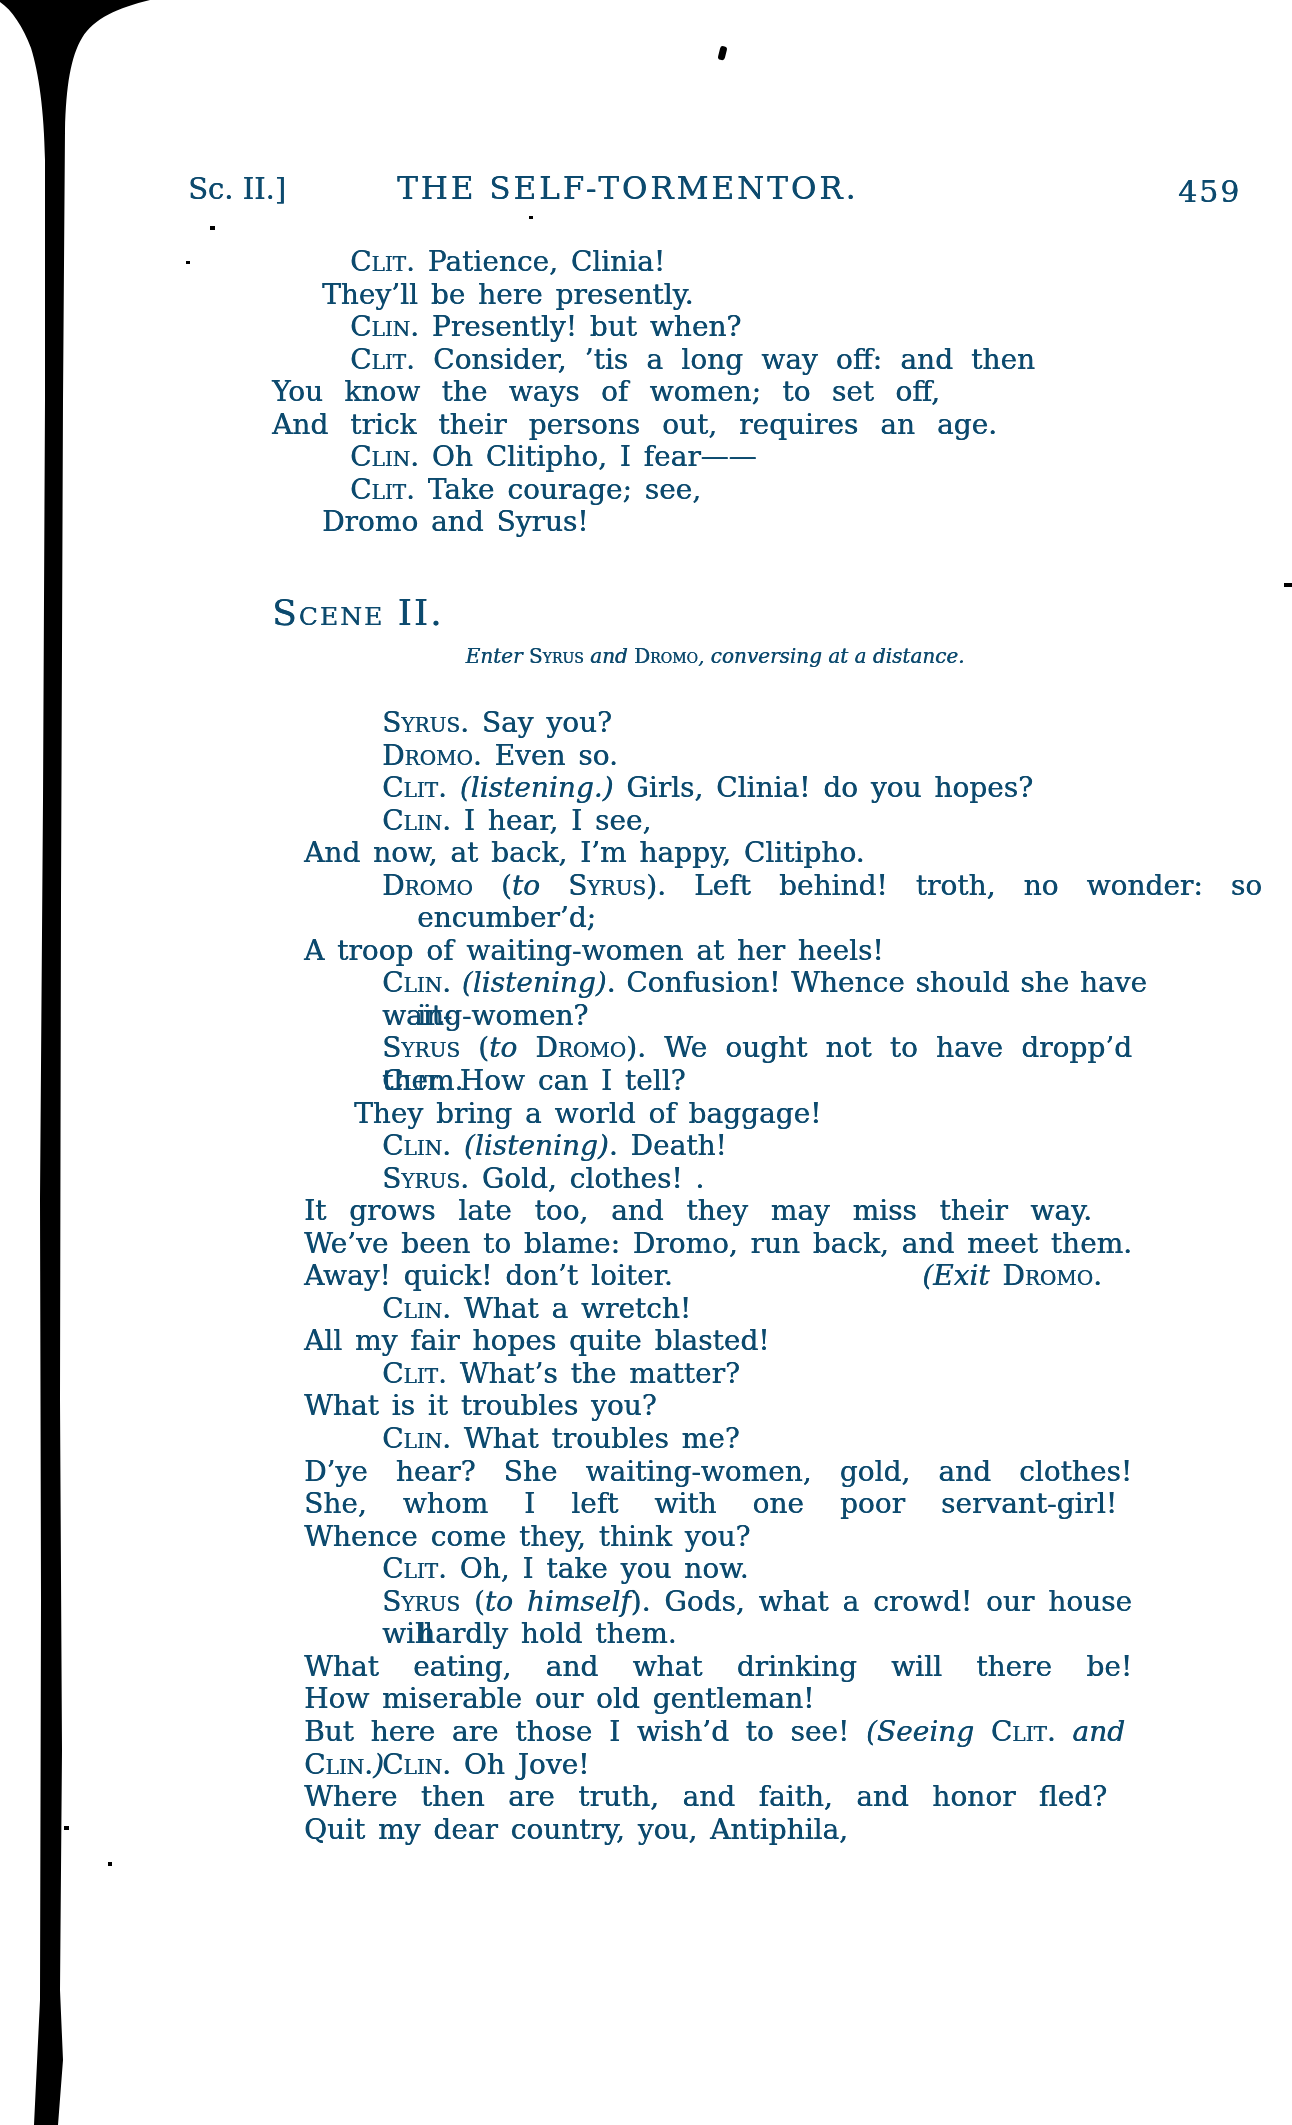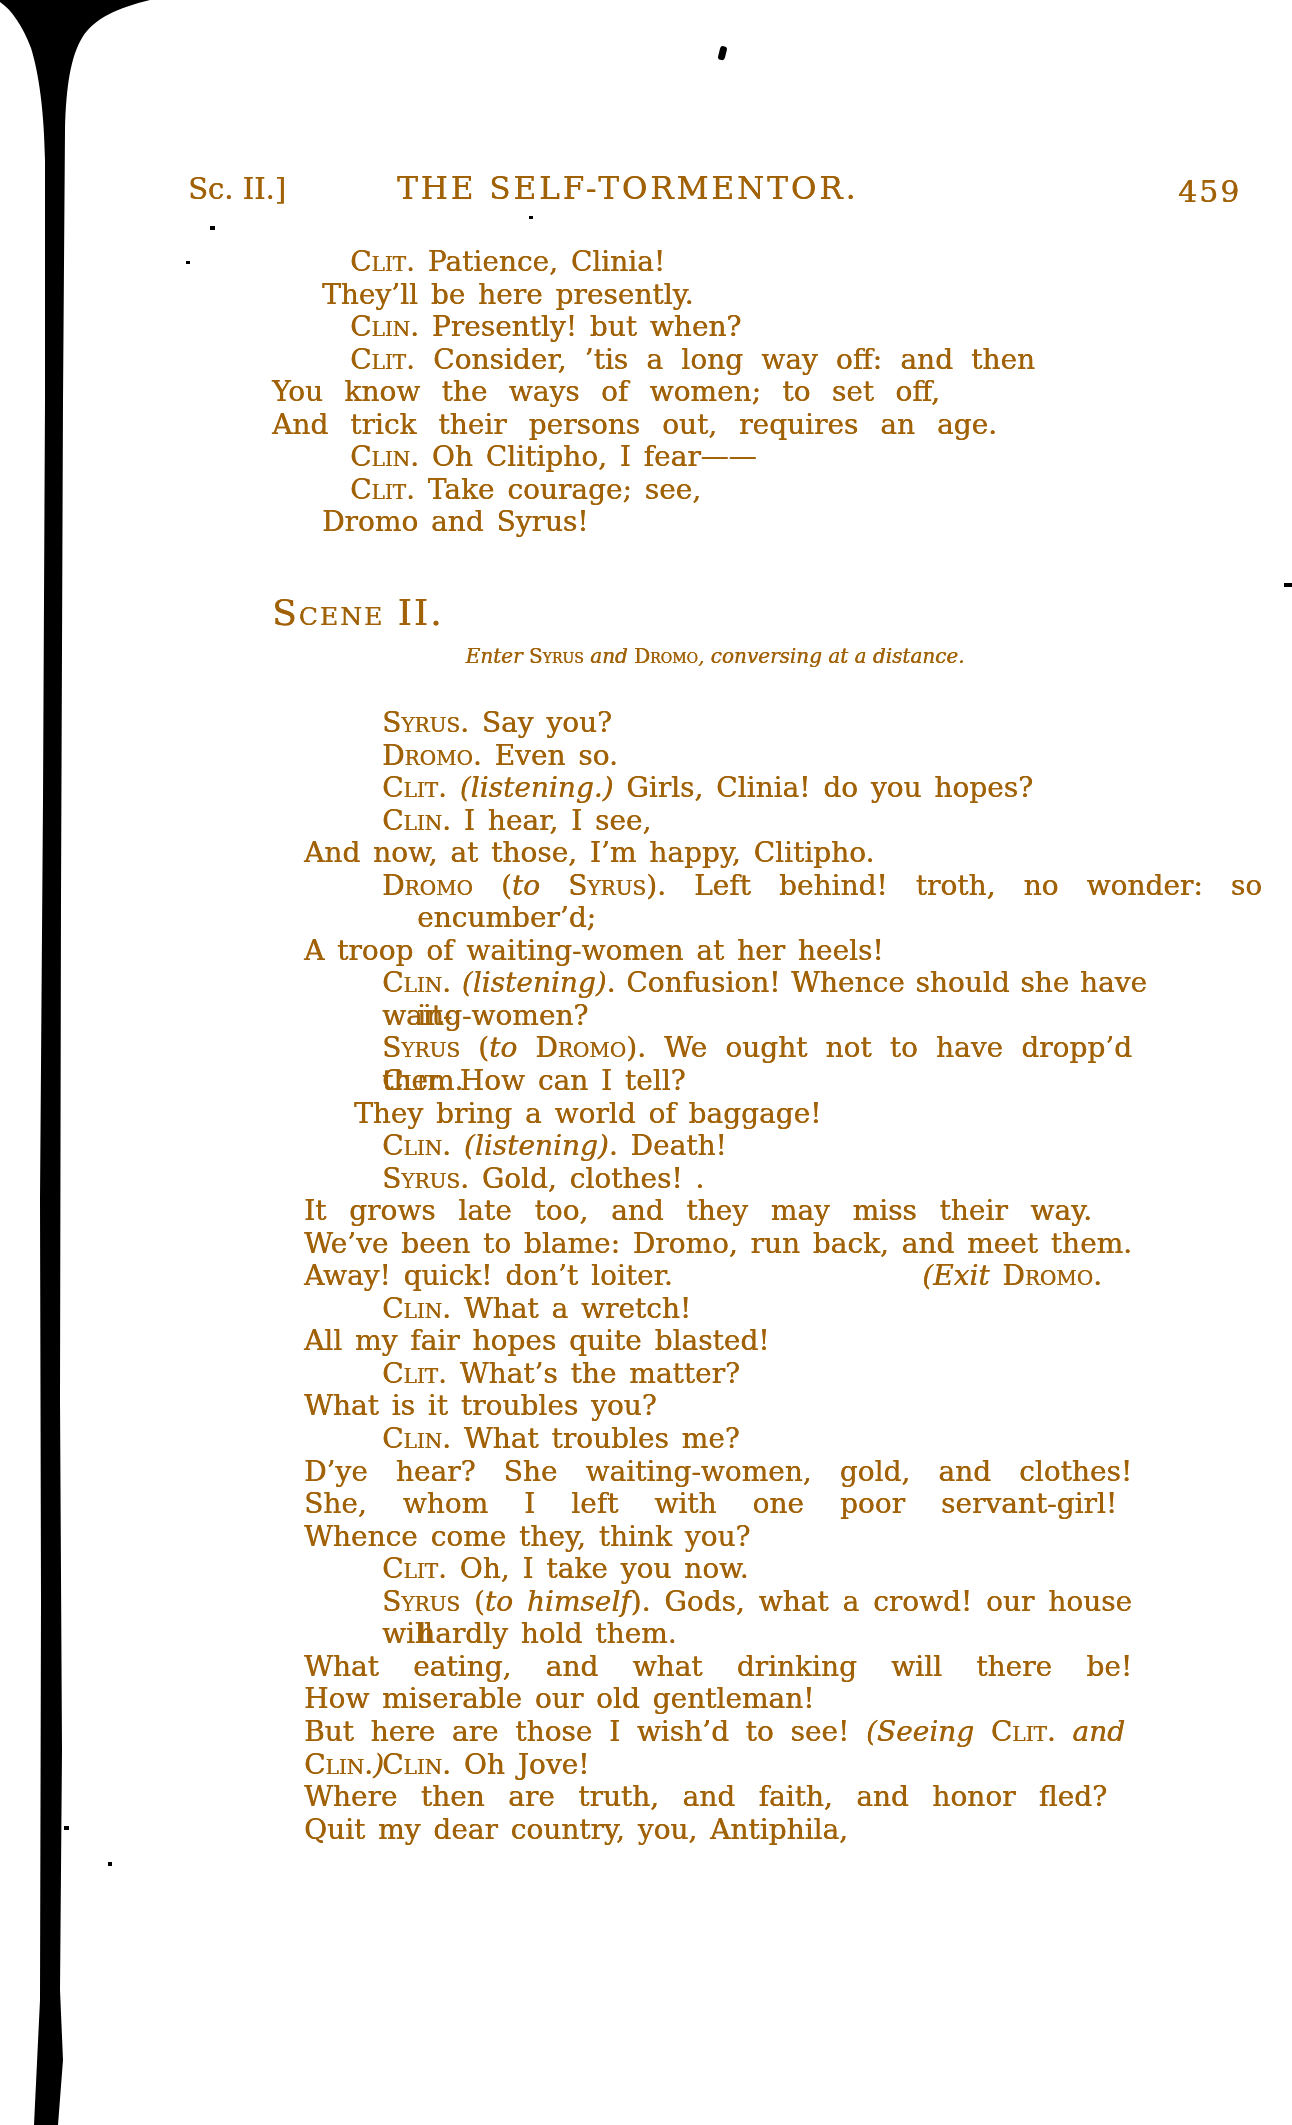--- a/index.html
+++ b/index.html
@@ -1,20 +1,20 @@
 <!DOCTYPE html>
 <html><head>
 <meta charset="utf-8">
 <style>
   html,body{margin:0;padding:0;background:#e8e8e8;}
   .page{
     position:relative;
     width:1292px;height:2125px;
     background:#ffffff;
-    color:#a16207;
+    color:#0c4a6e;
     font-family:"DejaVu Serif", serif;
     overflow:hidden;
     text-shadow:0.4px 0 0 currentColor; 
   }
   .artifacts{position:absolute;left:0;top:0;pointer-events:none;}
   .hdr-sc{position:absolute;left:188px;top:172px;font-size:29px;}
   .hdr-title{position:absolute;left:397px;top:170px;font-size:31px;letter-spacing:3px;}
   .hdr-page{position:absolute;left:1178px;top:174px;font-size:30px;letter-spacing:2px;}
   .scene-head{
     position:absolute;left:272px;top:592px;width:863px;
@@ -71,21 +71,21 @@
 
   <div class="scene-head">Scene II.</div>
 
   <div class="direction" id="direction"><span class="it">Enter </span><span class="sc">Syrus</span><span class="it"> and </span><span class="sc">Dromo</span><span class="it">, conversing at a distance.</span></div>
 
   <div class="block" id="block2">
       <div class="line sp"><span class="sc">Syrus.</span><span class=""> Say you?</span></div>
       <div class="line sp"><span class="sc">Dromo.</span><span class=""> Even so.</span></div>
       <div class="line sp"><span class="sc">Clit.</span><span class=""> </span><span class="it">(listening.)</span><span class=""> Girls, Clinia! do you hopes?</span></div>
       <div class="line sp"><span class="sc">Clin.</span><span class=""> I hear, I see,</span></div>
-      <div class="line flush"><span class="">And now, at those, I’m happy, Clitipho.</span></div>
+      <div class="line flush"><span class="">And now, at back, I’m happy, Clitipho.</span></div>
       <div class="line sp just" style="width: 880px;"><span class="sc">Dromo</span><span class=""> (</span><span class="it">to </span><span class="sc">Syrus</span><span class="">). Left behind! troth, no wonder: so</span></div>
       <div class="line wrap"><span class="">encumber’d;</span></div>
       <div class="line flush"><span class="">A troop of waiting-women at her heels!</span></div>
       <div class="line sp just" style="width: 765px;"><span class="sc">Clin.</span><span class=""> </span><span class="it">(listening)</span><span class="">. Confusion! Whence should she have wait-</span></div>
       <div class="line wrap"><span class="">ing-women?</span></div>
       <div class="line sp just" style="width: 750px;"><span class="sc">Syrus</span><span class=""> (</span><span class="it">to </span><span class="sc">Dromo</span><span class="">). We ought not to have dropp’d them.</span></div>
       <div class="line sp"><span class="sc">Clit.</span><span class=""> How can I tell?</span></div>
       <div class="line part"><span class="">They bring a world of baggage!</span></div>
       <div class="line sp"><span class="sc">Clin.</span><span class=""> </span><span class="it">(listening)</span><span class="">. Death!</span></div>
       <div class="line sp"><span class="sc">Syrus.</span><span class=""> Gold, clothes! .</span></div>

